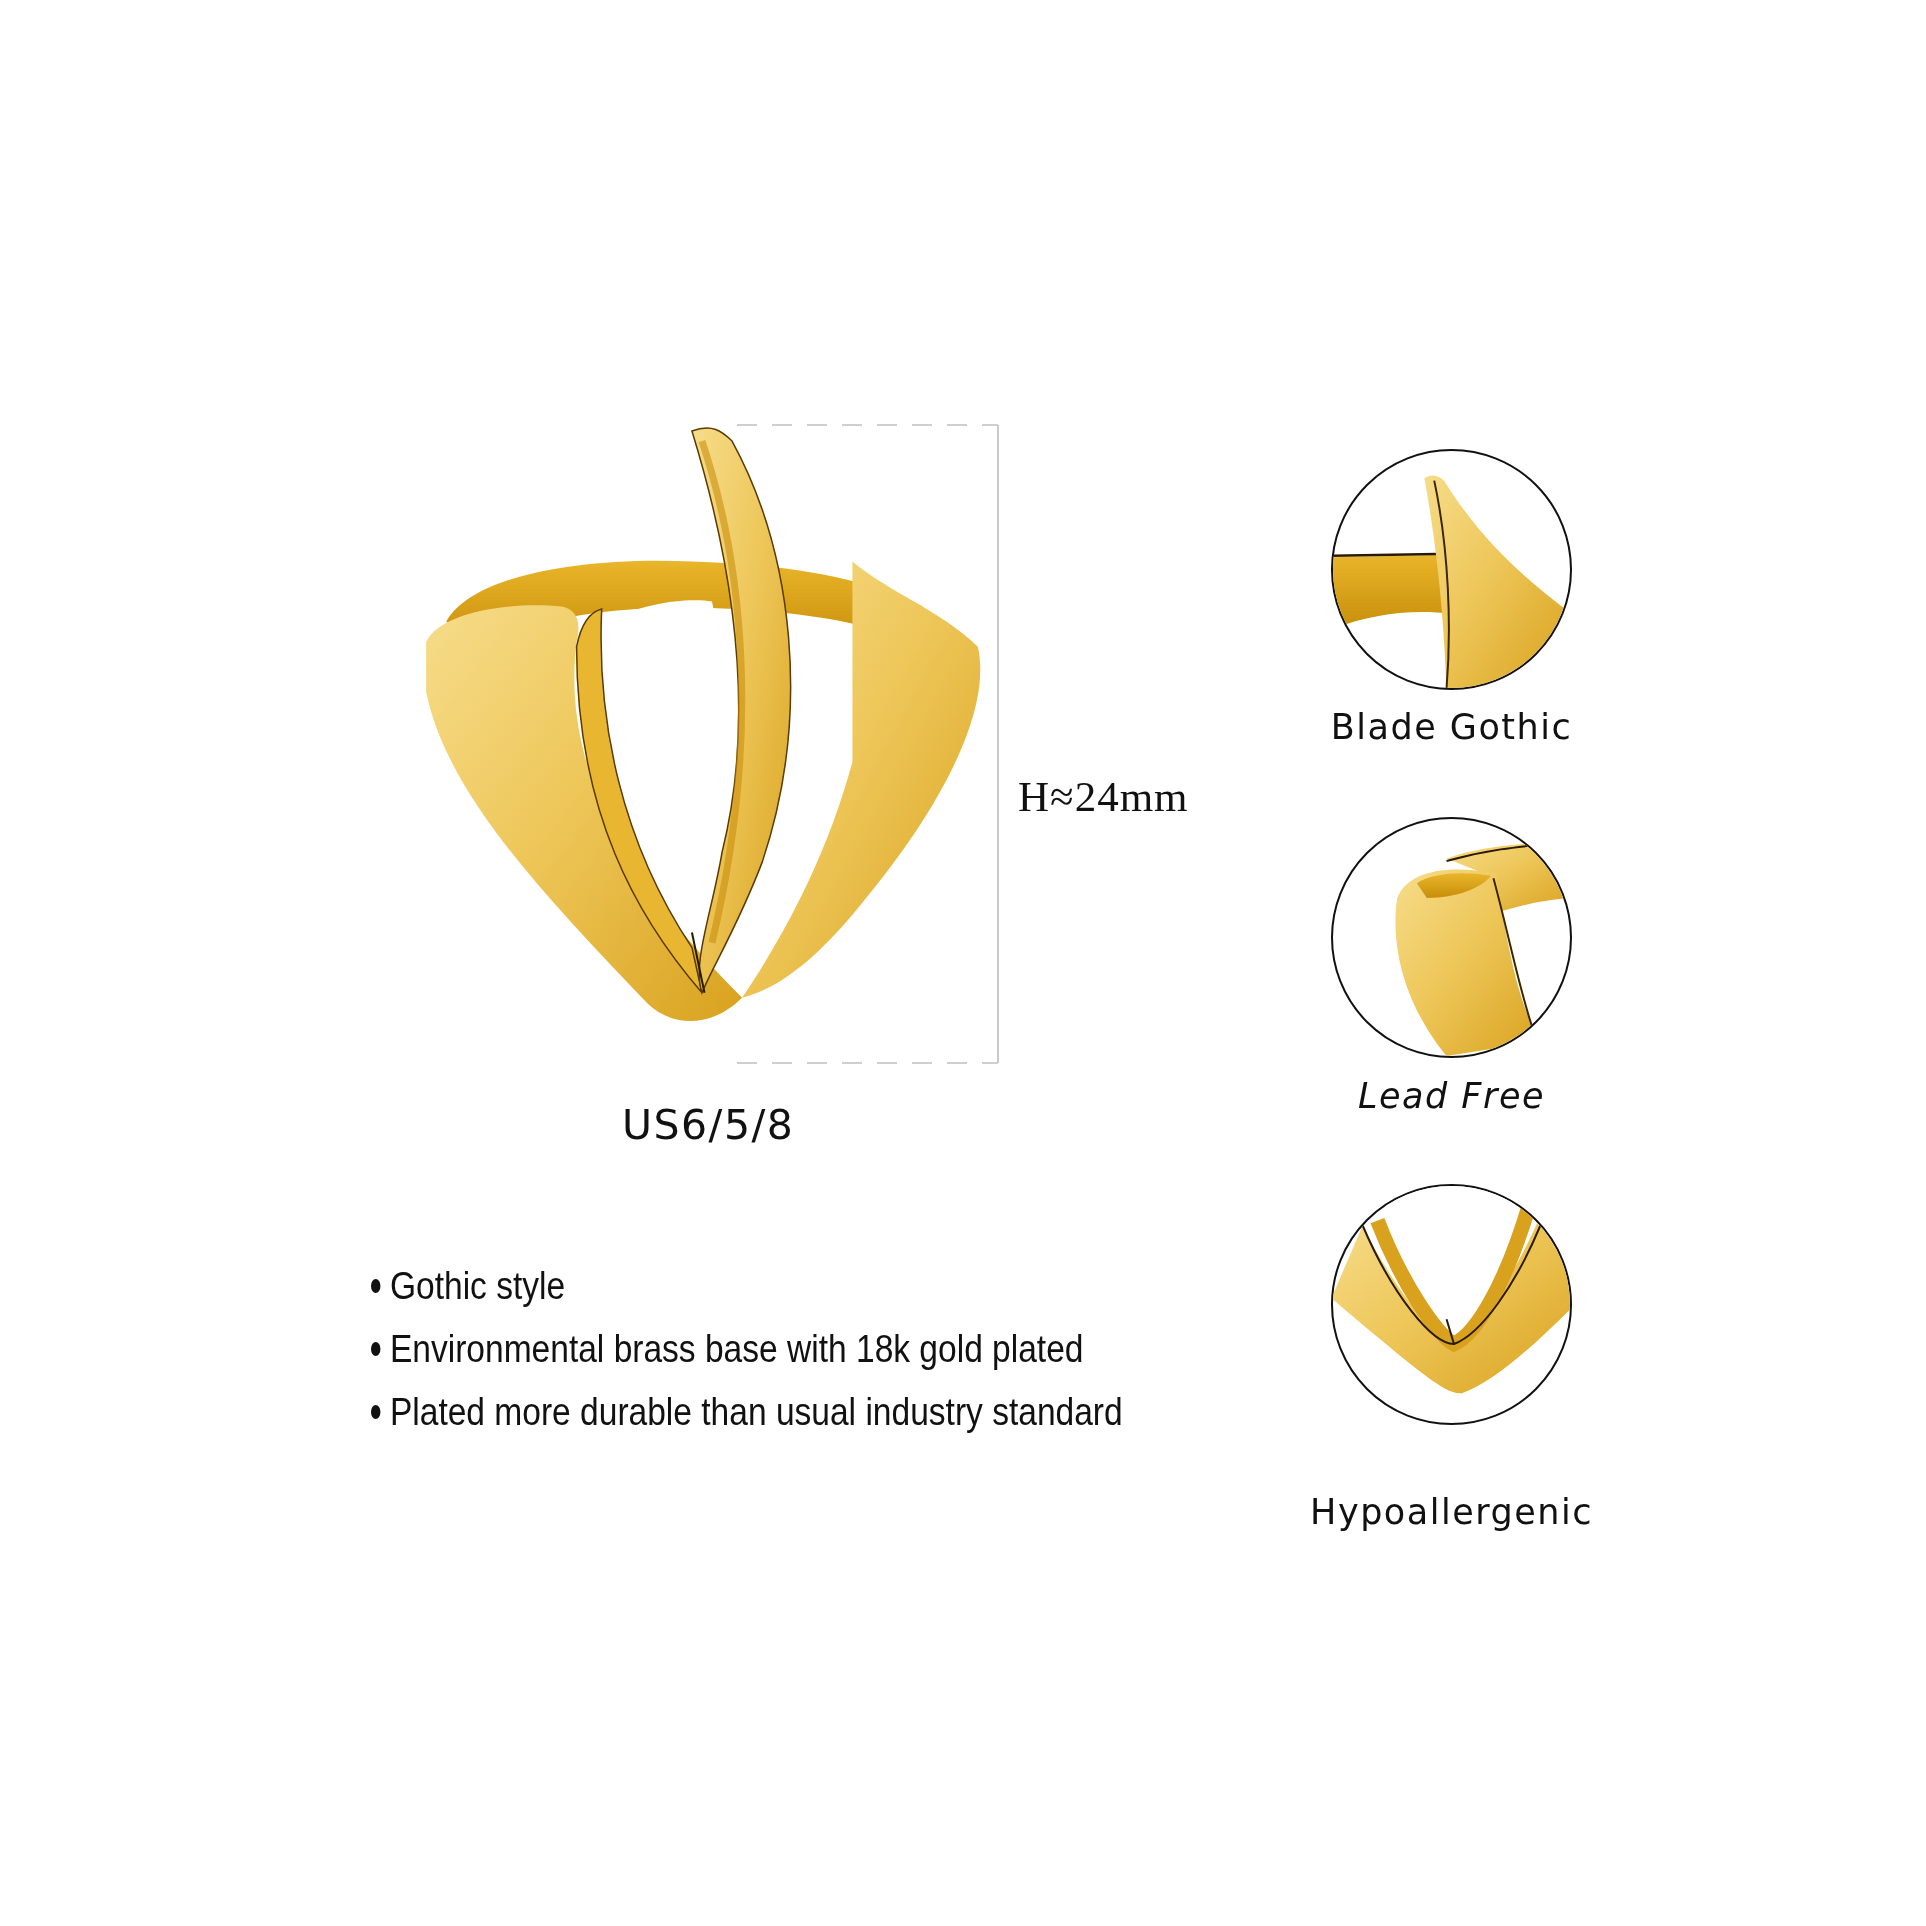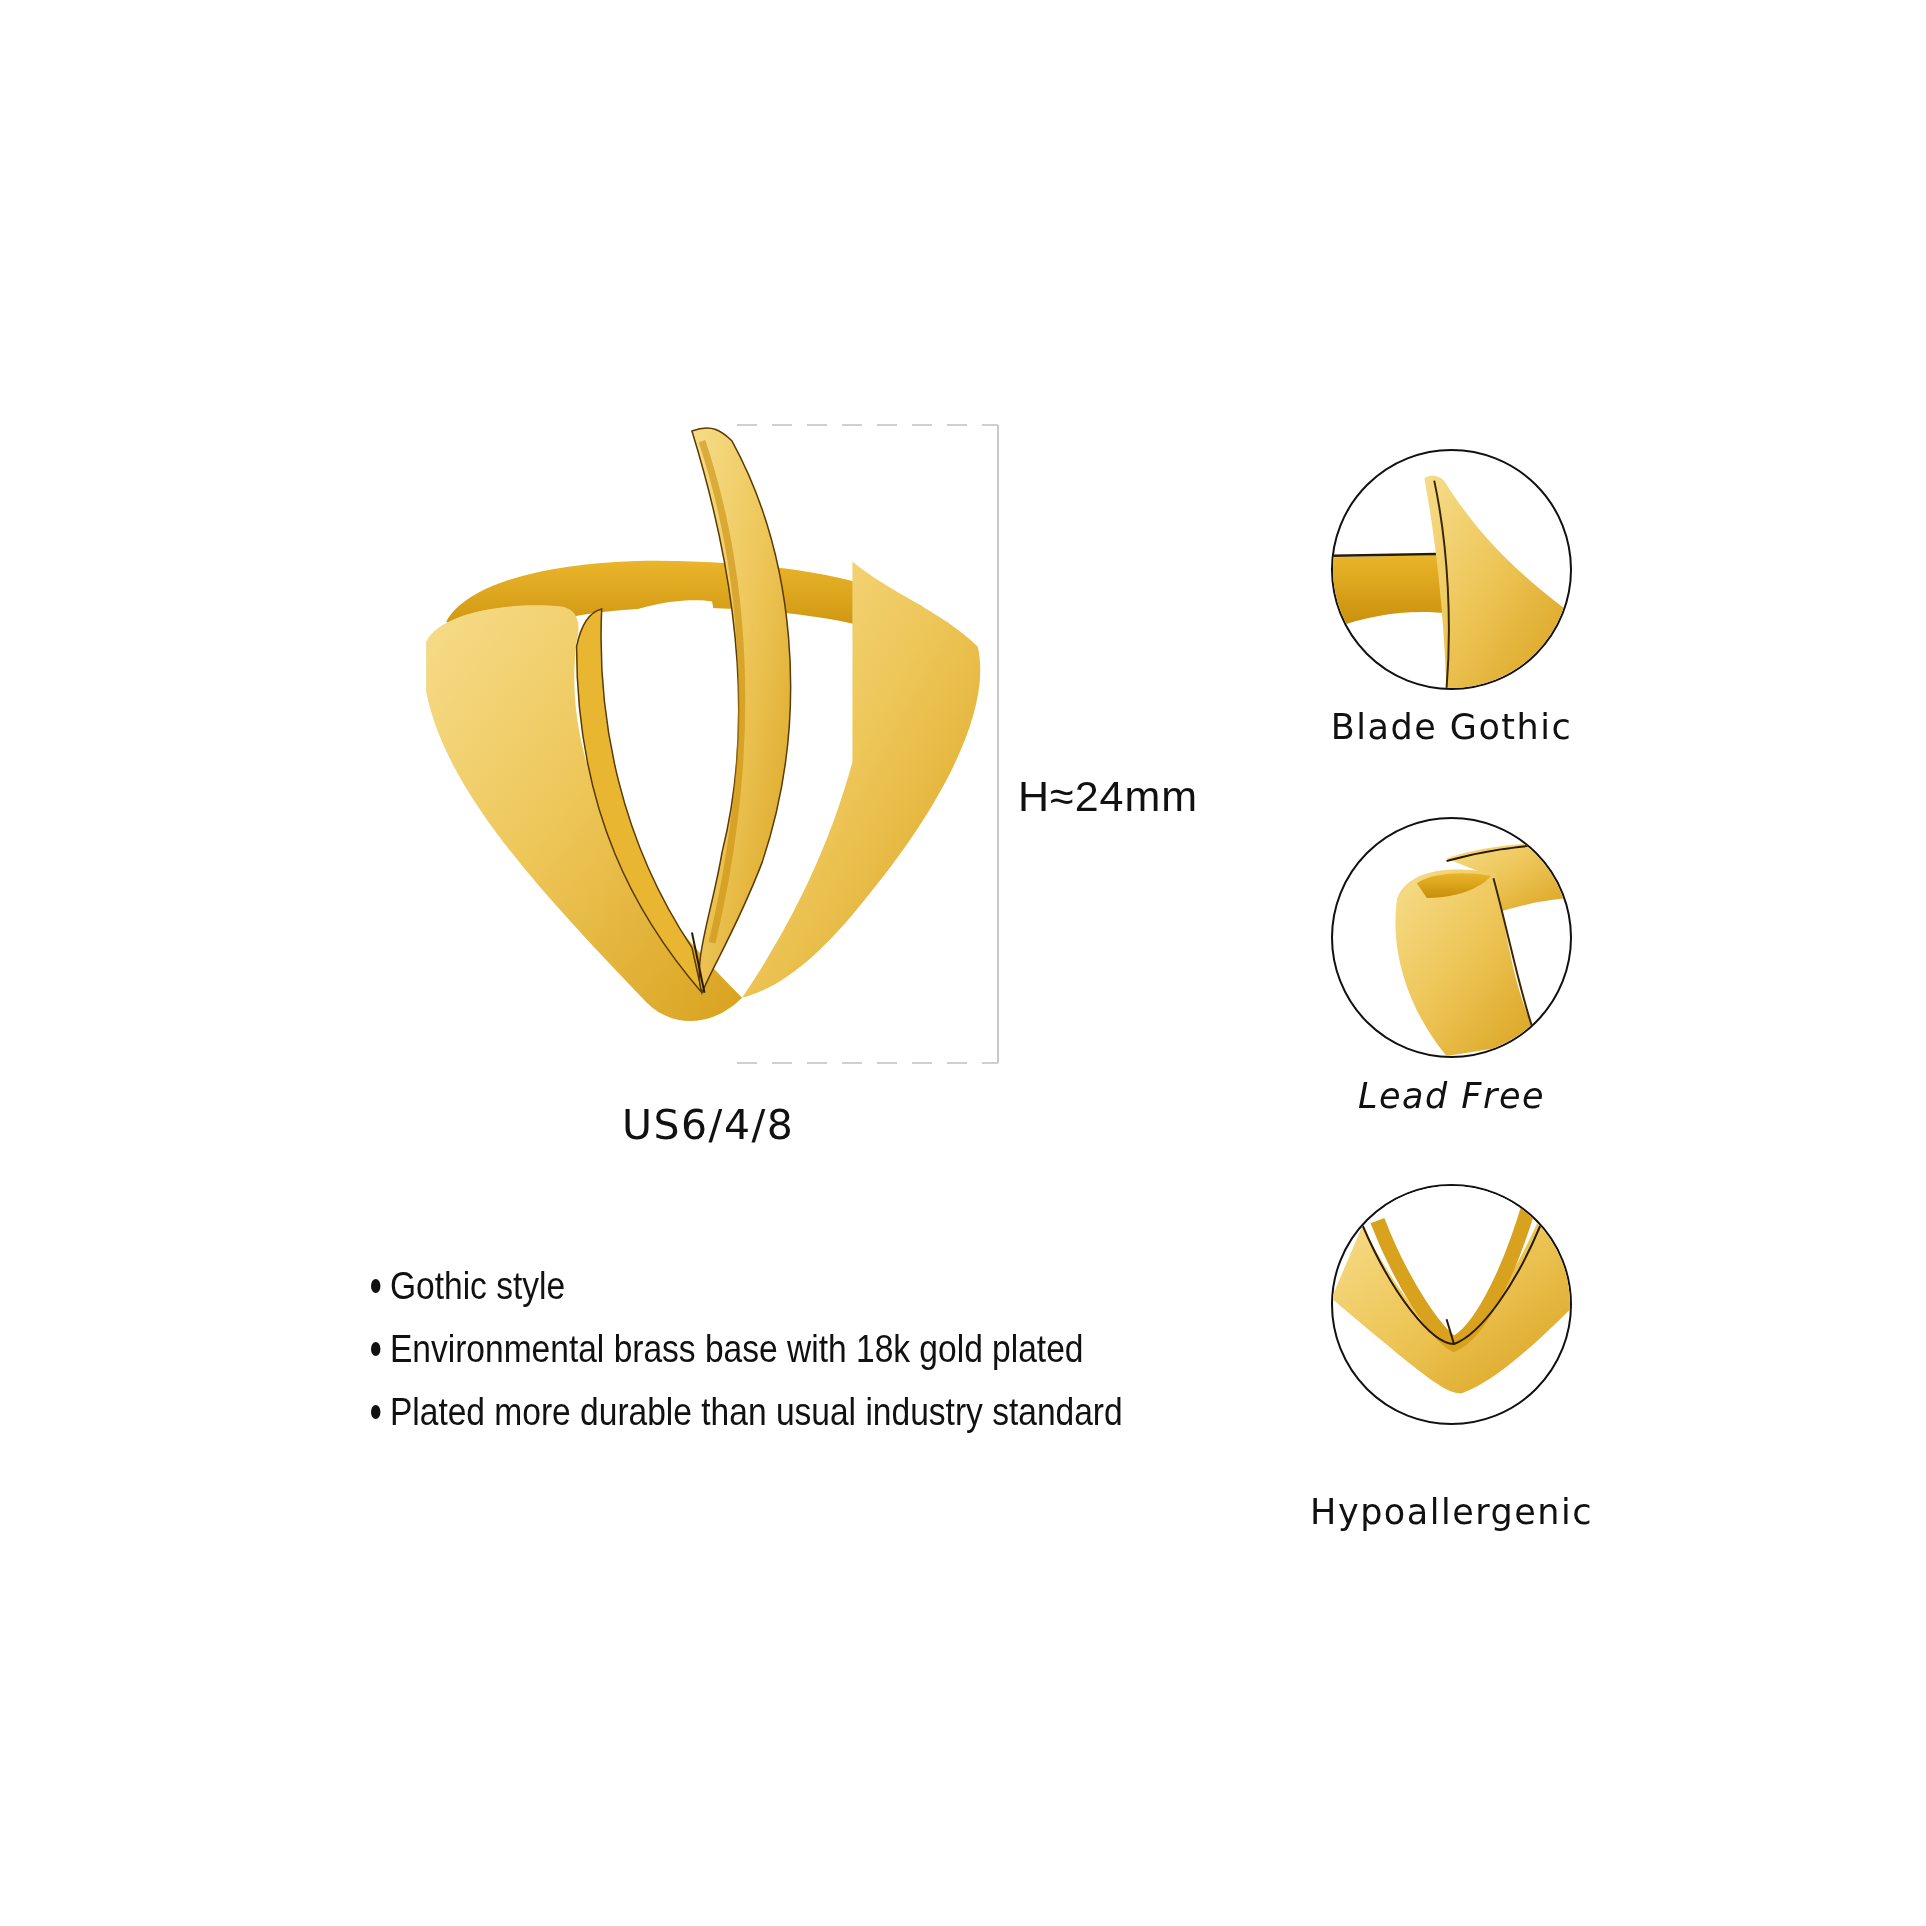--- a/index.html
+++ b/index.html
@@ -2,21 +2,21 @@
 <html style="font-size:8px"><head>
 <meta charset="utf-8">
 <style>
   html,body{margin:0;padding:0;background:#ffffff;}
   body{width:1926px;height:1926px;position:relative;overflow:hidden;font-family:"DejaVu Sans","Liberation Sans",sans-serif;color:#111;}
   .abs{position:absolute;}
   .ring-main{left:411px;top:411px;width:602px;height:662px;}
   .dim-line{left:997px;top:425px;width:1.5px;height:638px;background:#c9c9c9;}
   .dim-tick-top{left:737px;top:424px;width:261px;height:1.5px;background:repeating-linear-gradient(90deg,#cfcfcf 0 20px,transparent 20px 35px);}
   .dim-tick-bot{left:737px;top:1062px;width:261px;height:1.5px;background:repeating-linear-gradient(90deg,#cfcfcf 0 20px,transparent 20px 35px);}
-  .height-label{left:1018px;top:772px;font-size:43px;font-family:Liberation Sans, sans-serif;font-weight:300;letter-spacing:1px;}
+  .height-label{left:1018px;top:772px;font-size:43px;font-family:Liberation Serif, serif;font-weight:300;letter-spacing:1px;}
   .size-label{left:622px;top:1101px;font-size:41px;font-family:"DejaVu Sans",sans-serif;letter-spacing:1.5px;}
   .circle{width:241px;height:241px;border-radius:50%;border:2.5px solid #111;overflow:hidden;background:#fff;box-sizing:border-box;}
   .c1{left:1331px;top:449px;}
   .c2{left:1331px;top:817px;}
   .c3{left:1331px;top:1184px;}
   .circle svg{width:100%;height:100%;display:block;}
   .feat-label{width:351px;text-align:center;font-size:35px;letter-spacing:1.5px;font-family:"DejaVu Sans",sans-serif;}
   .l1{left:1276px;top:707px;}
   .l2{left:1276px;top:1076px;font-style:italic;}
   .l3{left:1276px;top:1444px;margin-top:48px;}
@@ -57,21 +57,21 @@
 
     <path d="M400 420 C460 380 560 372 600 380 C640 560 620 800 560 1040 C480 900 410 700 400 420 Z" fill="#ffffff"></path>
     <path d="M560 1040 L585 1160" stroke="#2a1a00" stroke-width="4"></path>
   </svg>
 </div>
 
 <div class="abs dim-tick-top"></div>
 <div class="abs dim-line"></div>
 <div class="abs dim-tick-bot"></div>
 <div class="abs height-label">H≈24mm</div>
-<div class="abs size-label">US6/4/8</div>
+<div class="abs size-label">US6/5/8</div>
 
 <div class="abs circle c1">
   <svg viewBox="0 0 480 480">
     <path d="M0 215 L240 210 L240 330 C160 320 80 330 0 360 Z" fill="url(#goldInner)"></path>
     <path d="M0 212 L240 208" stroke="#2a1a00" stroke-width="5"></path>
     <path d="M185 55 C200 45 215 50 225 60 C300 180 380 250 470 320 L470 480 L230 480 C225 360 215 220 185 55 Z" fill="url(#gold)"></path>
     <path d="M205 60 C235 200 240 360 230 480" stroke="#3a2600" stroke-width="4" fill="none"></path>
   </svg>
 </div>
 <div class="abs feat-label l1">Blade Gothic</div>

